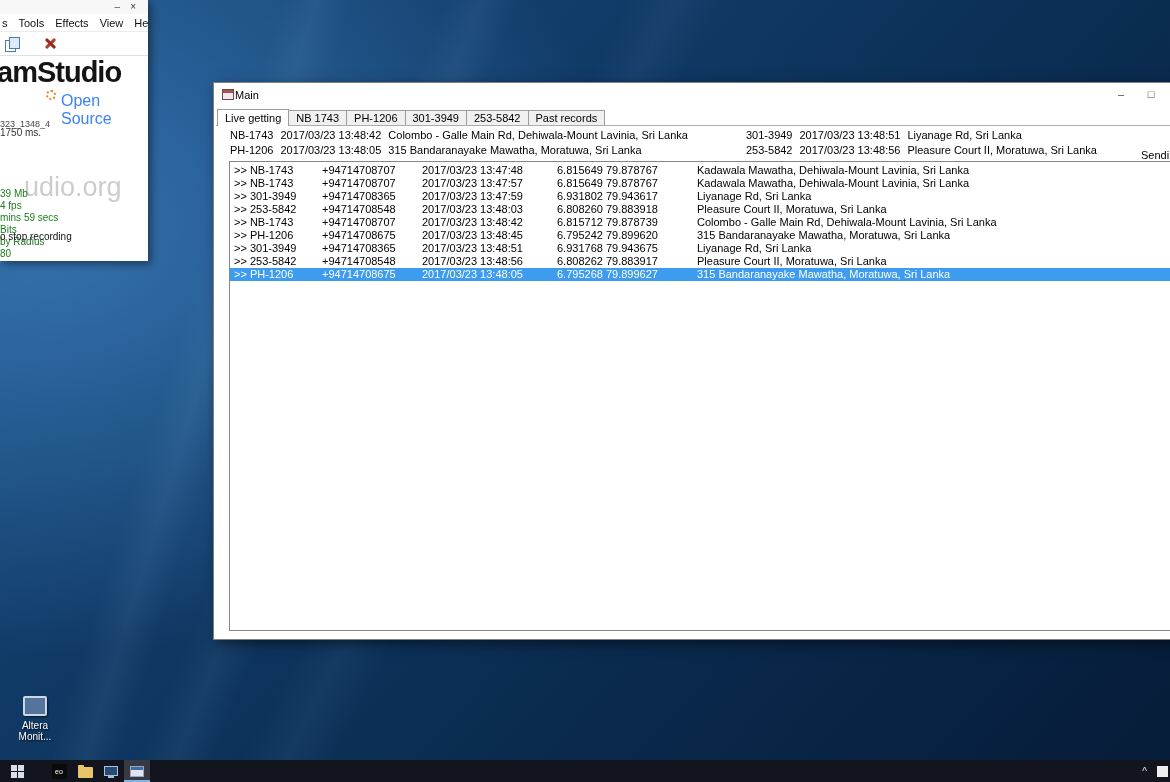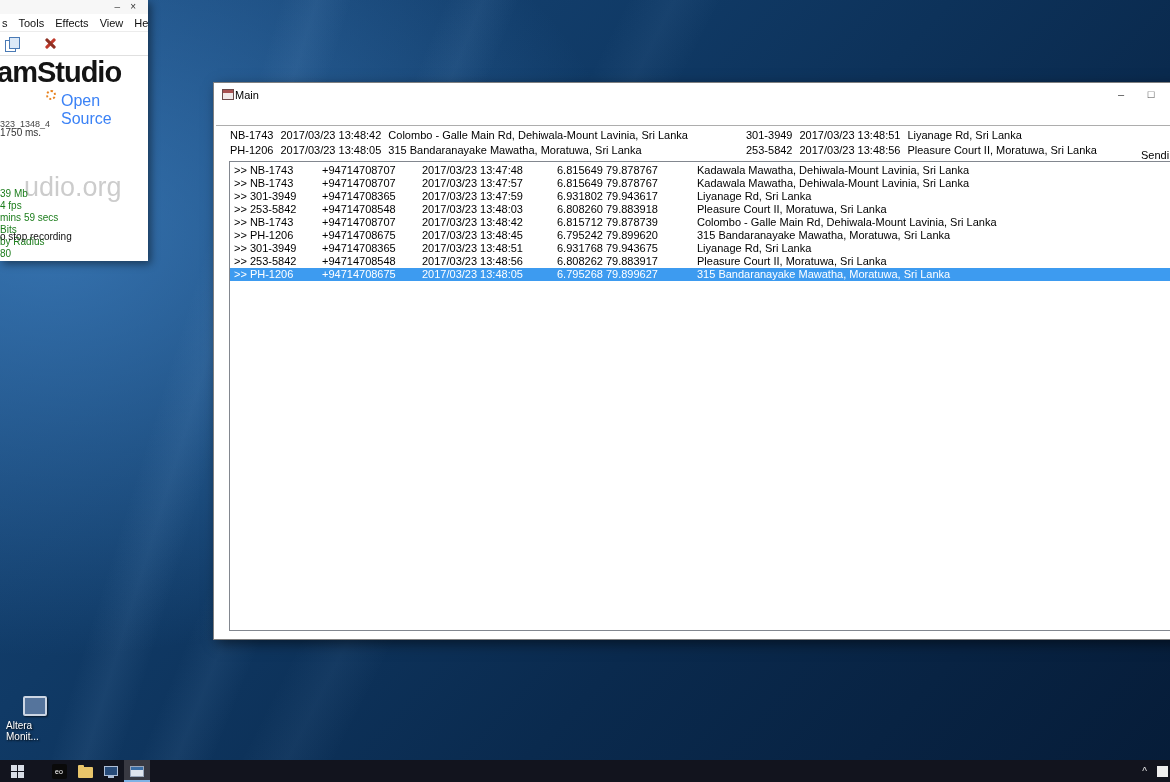--- a/index.html
+++ b/index.html
@@ -76,21 +76,21 @@
   .sending { position:absolute; left:927px; top:66px; font-size:11px; white-space:nowrap; }
   .record-list { position:absolute; left:15px; top:78px; right:10px; height:470px;
                  border:1px solid #82878f; background:#fff; overflow:hidden; padding-top:2px; }
   .list-row { display:flex; height:13px; line-height:13px; padding-left:4px;
               white-space:nowrap; color:#000; }
   .lr-id{width:88px;flex:none;} .lr-phone{width:100px;flex:none;}
   .lr-time{width:135px;flex:none;} .lr-coords{width:140px;flex:none;} .lr-addr{flex:1;}
   .list-row.selected { background:#3d9bf0; color:#fff; }
 
   
-  .desktop-icon { position:absolute; left:6px; top:696px; width:58px; z-index:2; }
+  .desktop-icon { position:absolute; left:6px; top:696px; width:58px; text-align:center; z-index:2; }
   .di-img { width:24px; height:20px; margin:0 auto 4px; background:#55749c;
             border:2px solid #ccd6e4; border-radius:2px; box-shadow:1px 1px 2px rgba(0,0,0,.6); }
   .di-label { font-size:10px; color:#fff; text-shadow:1px 1px 2px #000; line-height:11px; }
 
   
   .taskbar { position:absolute; left:0; right:0; bottom:0; height:22px; background:#12141e;
              display:flex; align-items:center; z-index:100; }
   .tb-start { width:34px; height:100%; display:flex; align-items:center; justify-content:center; }
   .win-logo { width:13px; height:13px; background-color:#d8dde6;
               background-image:linear-gradient(#12141e,#12141e),linear-gradient(#12141e,#12141e);
@@ -153,20 +153,28 @@
 <div class="main-window">
   <div class="mw-titlebar">
     <span class="mw-icon"></span>
     <span class="mw-title">Main</span>
     <div class="mw-controls">
       <span class="mw-btn">–</span>
       <span class="mw-btn">□</span>
       <span class="mw-btn">×</span>
     </div>
   </div>
+  <div class="mw-tabs">
+      <div class="tab selected">Live getting</div>
+      <div class="tab">NB 1743</div>
+      <div class="tab">PH-1206</div>
+      <div class="tab">301-3949</div>
+      <div class="tab">253-5842</div>
+      <div class="tab">Past records</div>
+    </div>
   <div class="tab-underline"></div>
   <div class="status-panel">
       <div class="status-line" style="top: 0px;">
         <span class="status-group sg-left"><span class="f-id">NB-1743</span><span class="f-time">2017/03/23 13:48:42</span><span class="f-addr">Colombo - Galle Main Rd, Dehiwala-Mount Lavinia, Sri Lanka</span></span>
         <span class="status-group sg-right"><span class="f-id">301-3949</span><span class="f-time">2017/03/23 13:48:51</span><span class="f-addr">Liyanage Rd, Sri Lanka</span></span>
       </div>
       <div class="status-line" style="top: 15px;">
         <span class="status-group sg-left"><span class="f-id">PH-1206</span><span class="f-time">2017/03/23 13:48:05</span><span class="f-addr">315 Bandaranayake Mawatha, Moratuwa, Sri Lanka</span></span>
         <span class="status-group sg-right"><span class="f-id">253-5842</span><span class="f-time">2017/03/23 13:48:56</span><span class="f-addr">Pleasure Court II, Moratuwa, Sri Lanka</span></span>
       </div>

